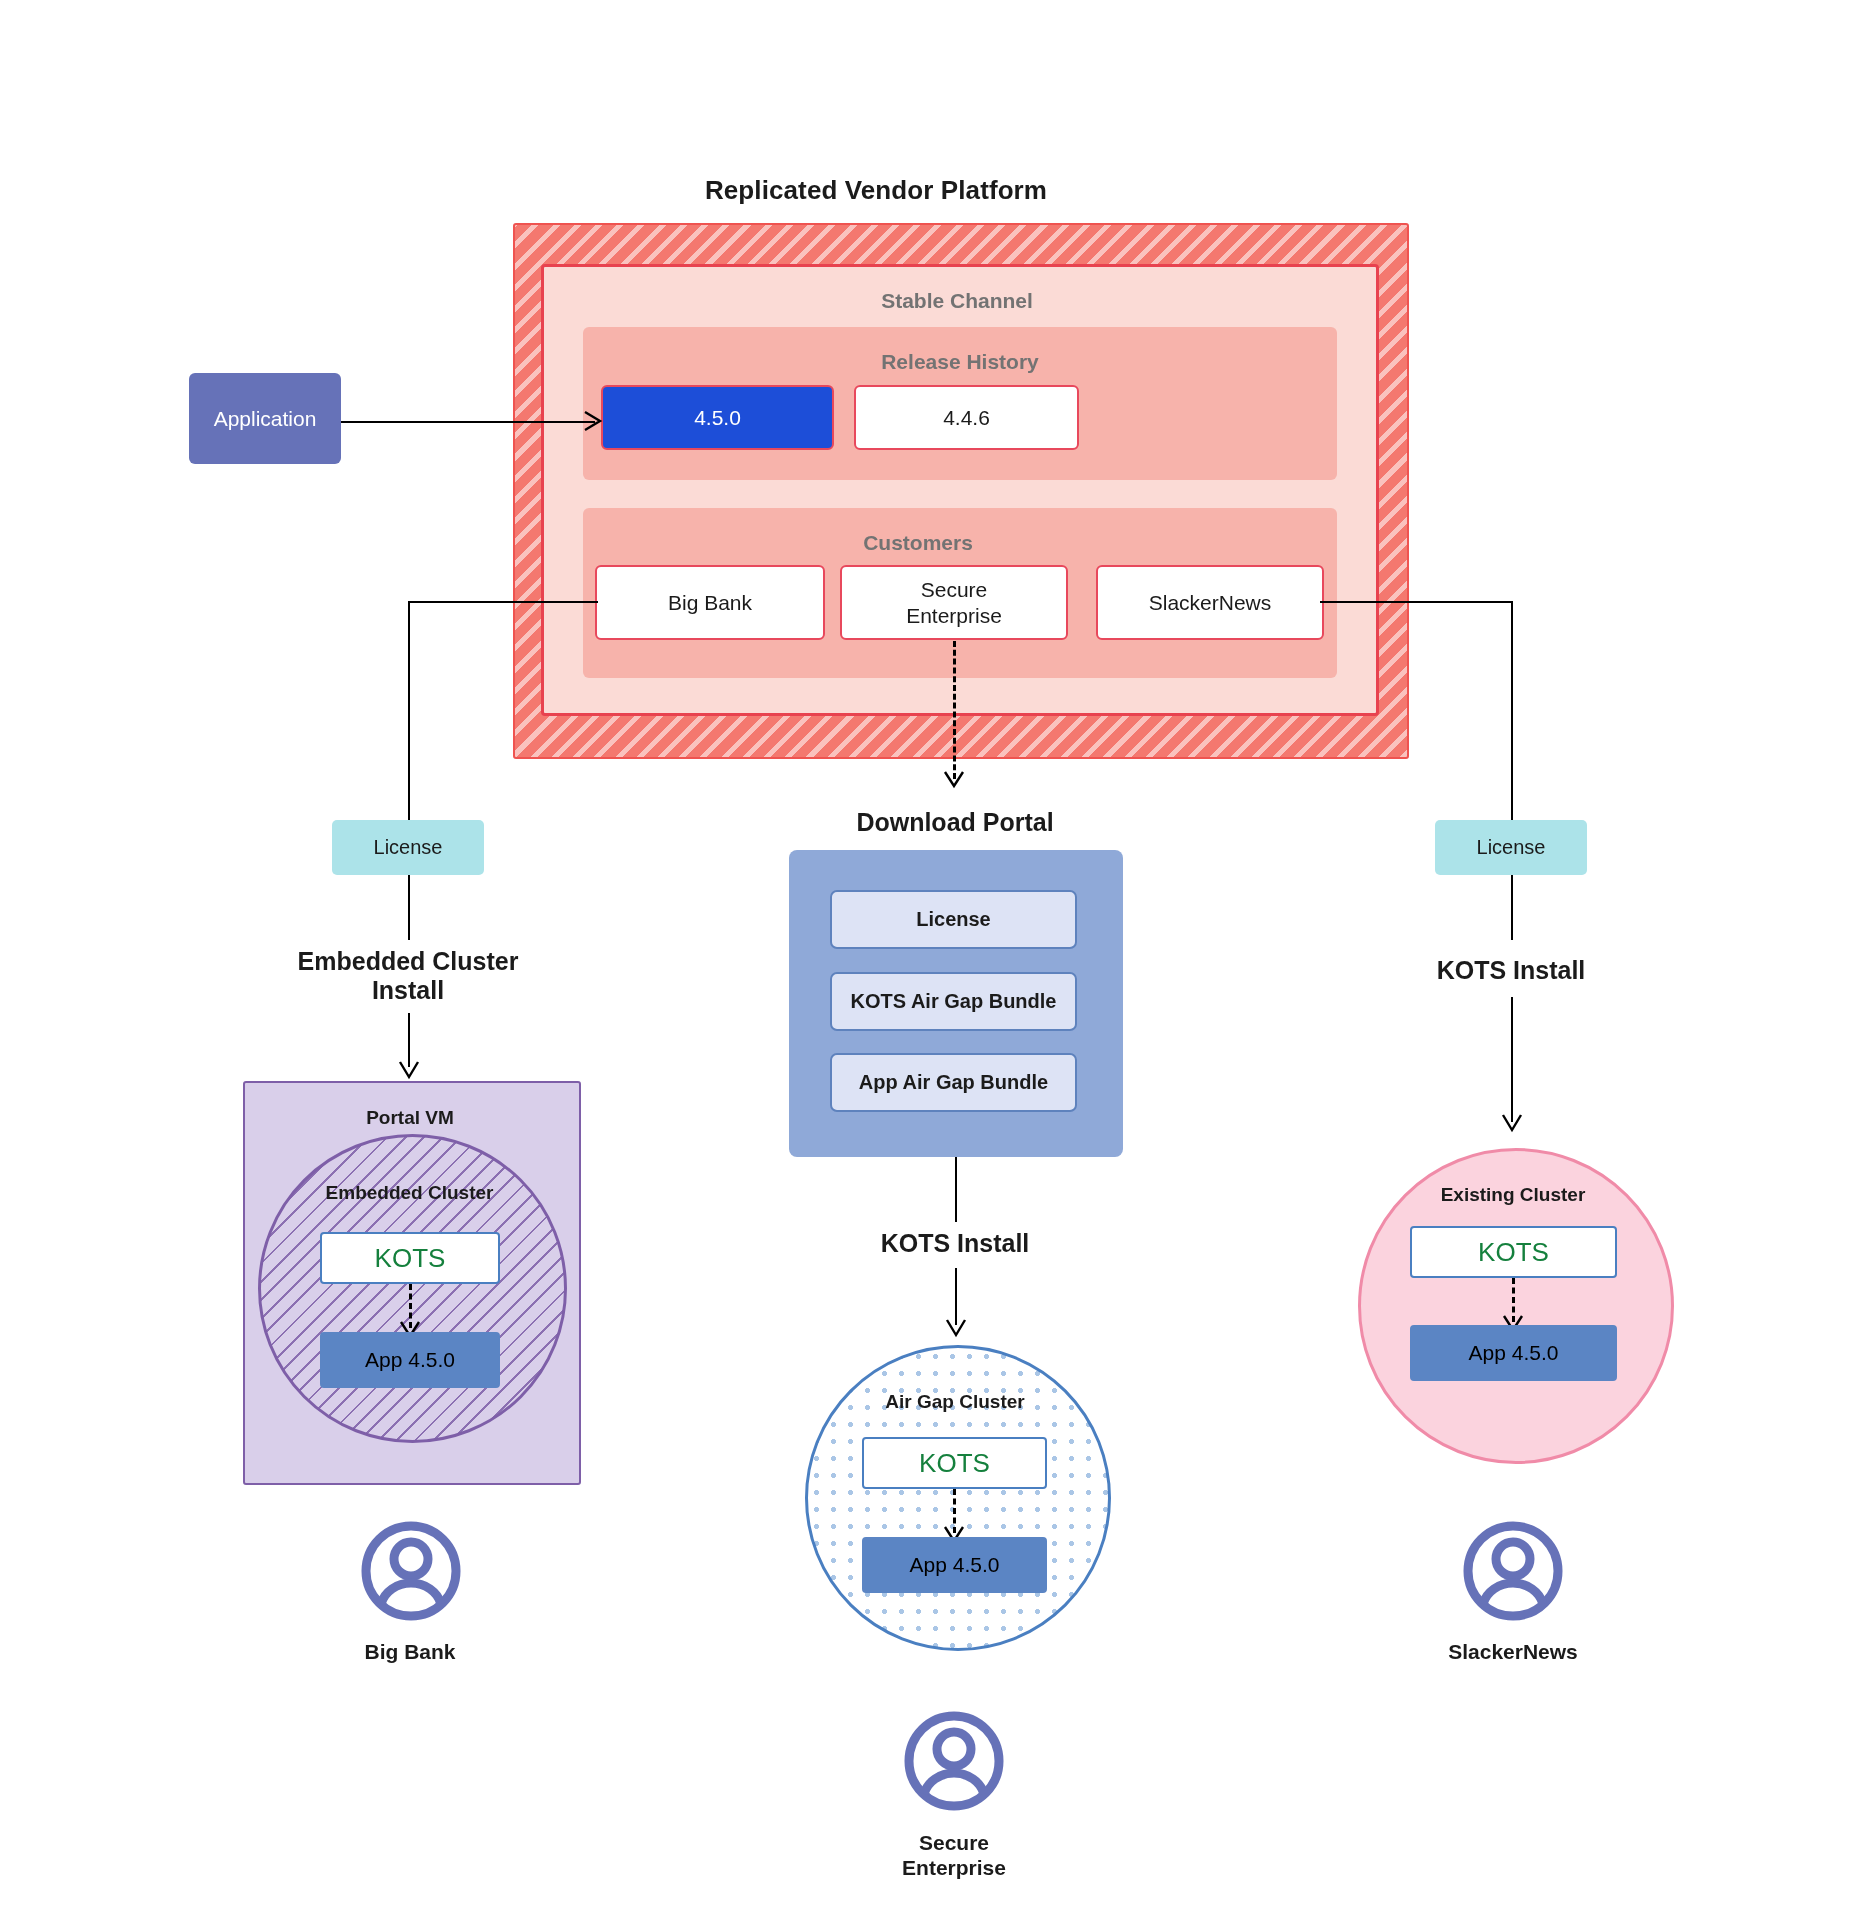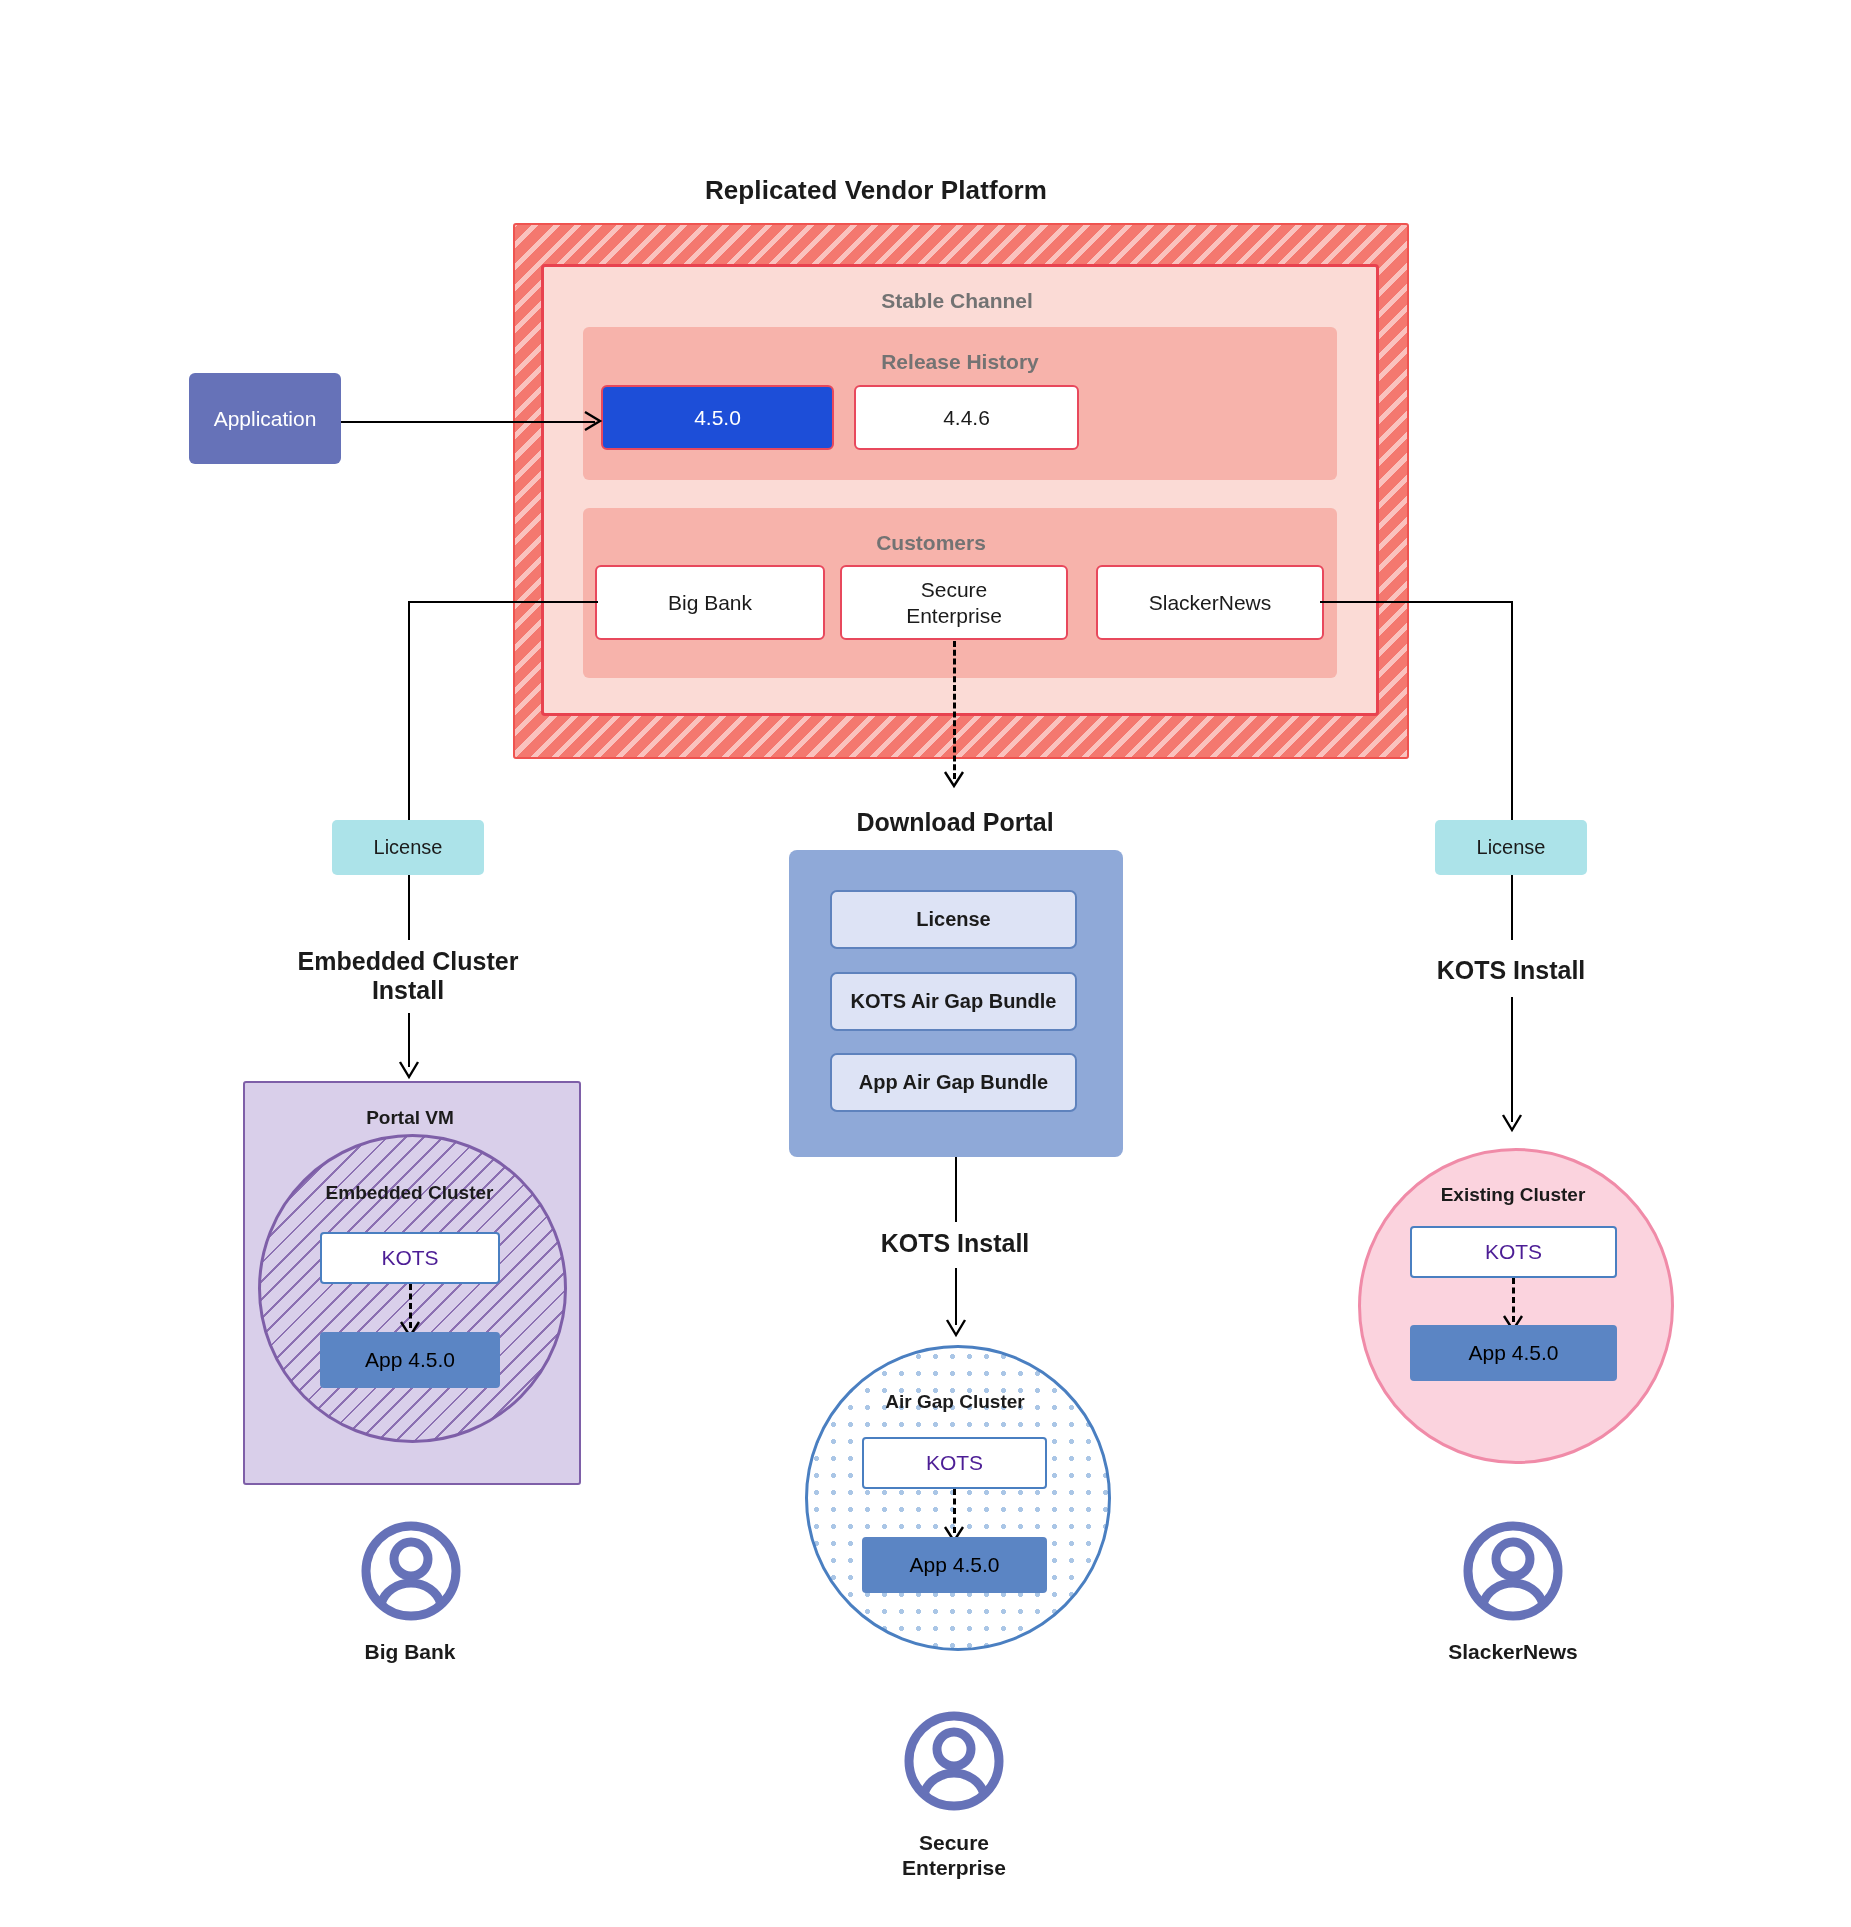--- a/index.html
+++ b/index.html
@@ -143,22 +143,22 @@
   }
   .existing-circle{
     border-radius:50%;
     border:3px solid #f08ba8;
     background:#fbd3de;
   }
   .kots-box{
     background:#ffffff;
     border:2px solid #4a7fc1;
     border-radius:4px;
-    font-size:21px;
-    color:#4c1d95;
+    font-size:26px;
+    color:#15803d;
   }
   .appver-box{
     background:#5b85c4;
     border:2px solid #5b85c4;
     border-radius:4px;
     font-size:21px;
     color:#000000;
   }
 
   
@@ -183,21 +183,21 @@
 
   <div class="abs section-title ctr" style="left:541px;top:288px;width:832px;height:26px;">Stable Channel</div>
 
   <div class="abs panel-sub" style="left:583px;top:327px;width:754px;height:153px;"></div>
   <div class="abs section-title ctr" style="left:583px;top:350px;width:754px;height:24px;">Release History</div>
 
   <div class="abs rel-box rel-current ctr" style="left:601px;top:385px;width:233px;height:65px;">4.5.0</div>
   <div class="abs rel-box rel-old ctr" style="left:854px;top:385px;width:225px;height:65px;">4.4.6</div>
 
   <div class="abs panel-sub" style="left:583px;top:508px;width:754px;height:170px;"></div>
-  <div class="abs section-title ctr" style="left:612px;top:531px;width:638px;height:24px;">Customers</div>
+  <div class="abs section-title ctr" style="left:599px;top:531px;width:638px;height:24px;">Customers</div>
 
   <div class="abs cust-box ctr" style="left:595px;top:565px;width:230px;height:75px;white-space:pre-line;">Big Bank</div>
   <div class="abs cust-box ctr" style="left:840px;top:565px;width:228px;height:75px;white-space:pre-line;">Secure
 Enterprise</div>
   <div class="abs cust-box ctr" style="left:1096px;top:565px;width:228px;height:75px;white-space:pre-line;">SlackerNews</div>
 
   <div class="abs app-box ctr" style="left:189px;top:373px;width:152px;height:91px;">Application</div>
 
   <div class="abs ln-h" style="left:341px;top:421px;width:254px;"></div>
   <svg class="abs" style="left:583px;top:408px;" width="24" height="26" viewBox="0 0 24 26">

